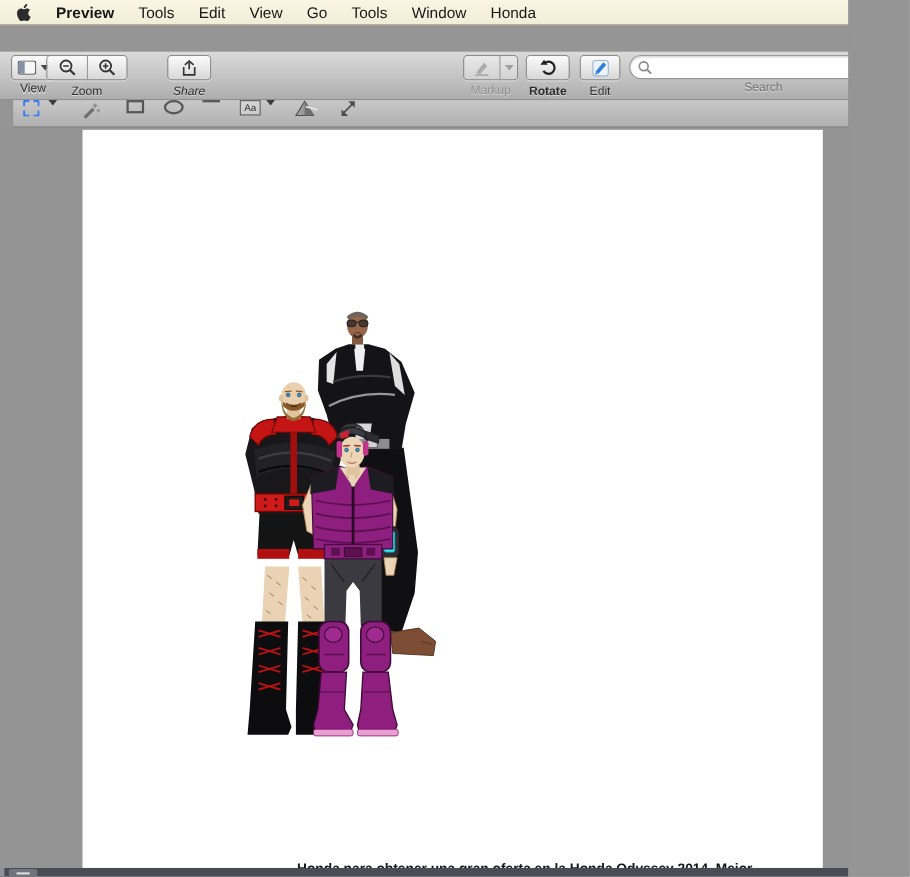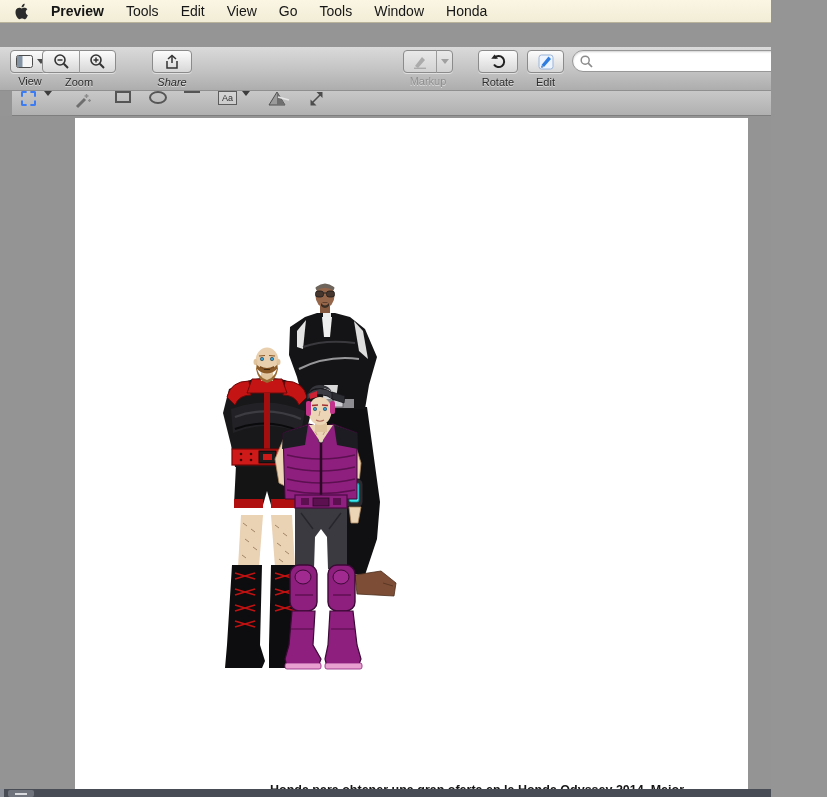--- a/index.html
+++ b/index.html
@@ -164,36 +164,36 @@
       <div class="btn" style="width:40px;">
         <svg width="16" height="16" viewBox="0 0 16 16">
           <path d="M3 7 L3 14 L13 14 L13 7" fill="none" stroke="#333" stroke-width="1.5"></path>
           <path d="M6 5 L10 1.5 L14 5" fill="none" stroke="#333" stroke-width="1.5" transform="translate(-2,0)"></path>
           <line x1="8" y1="1.8" x2="8" y2="9" stroke="#333" stroke-width="1.5"></line>
         </svg>
       </div>
       <div class="tlabel">Share</div>
     </div>
 
-    <div class="tgroup" style="left:403px;">
+    <div class="tgroup" style="left:421px;">
       <div class="btn seg disabled" style="padding:0;">
         <span class="cell" style="width:32px;">
           <svg width="15" height="14" viewBox="0 0 15 14">
             <polygon points="2,11 9,2 12,5 5,13" fill="#ababab"></polygon>
             <line x1="1" y1="13.3" x2="13" y2="13.3" stroke="#ababab" stroke-width="1.4"></line>
           </svg>
         </span>
         <span class="cell" style="width:16px;">
             <span class="arrow-dn dim"></span>
           </span>
       </div>
       <div class="tlabel disabled">Markup</div>
     </div>
 
-    <div class="tgroup" style="left:478px;">
+    <div class="tgroup" style="left:478px;font-weight:bold;">
       <div class="btn" style="width:40px;">
         <svg width="16" height="17" viewBox="0 0 16 17">
           <path d="M4.5 5 A 5.5 5.5 0 1 1 4 11.5" fill="none" stroke="#222" stroke-width="2"></path>
           <polygon points="1.2,5.8 8,5.8 4.6,1.4" fill="#222"></polygon>
         </svg>
       </div>
       <div class="tlabel">Rotate</div>
     </div>
 
     <div class="tgroup" style="left:527px;">
@@ -208,20 +208,21 @@
     </div>
 
     <div class="tgroup" style="left:572px;">
       <div class="searchfield">
         <svg width="13" height="13" viewBox="0 0 13 13">
           <circle cx="5.2" cy="5.2" r="4" fill="none" stroke="#8b8b8b" stroke-width="1.5"></circle>
           <line x1="8.2" y1="8.2" x2="12" y2="12" stroke="#8b8b8b" stroke-width="1.7"></line>
         </svg>
         <input type="text" value="" style="">
       </div>
+      <div class="tlabel" style="color:#707070;">Search</div>
     </div>
   </div>
 
   <div class="markupbar">
     <span class="mtool" style="margin-left:9px;">
         <span class="sel-box"></span>
       </span>
     <span class="mtool" style="margin-left:8px;">
         <span class="arrow-dn" style="border-top-color:#3d3d3d;"></span>
       </span>

